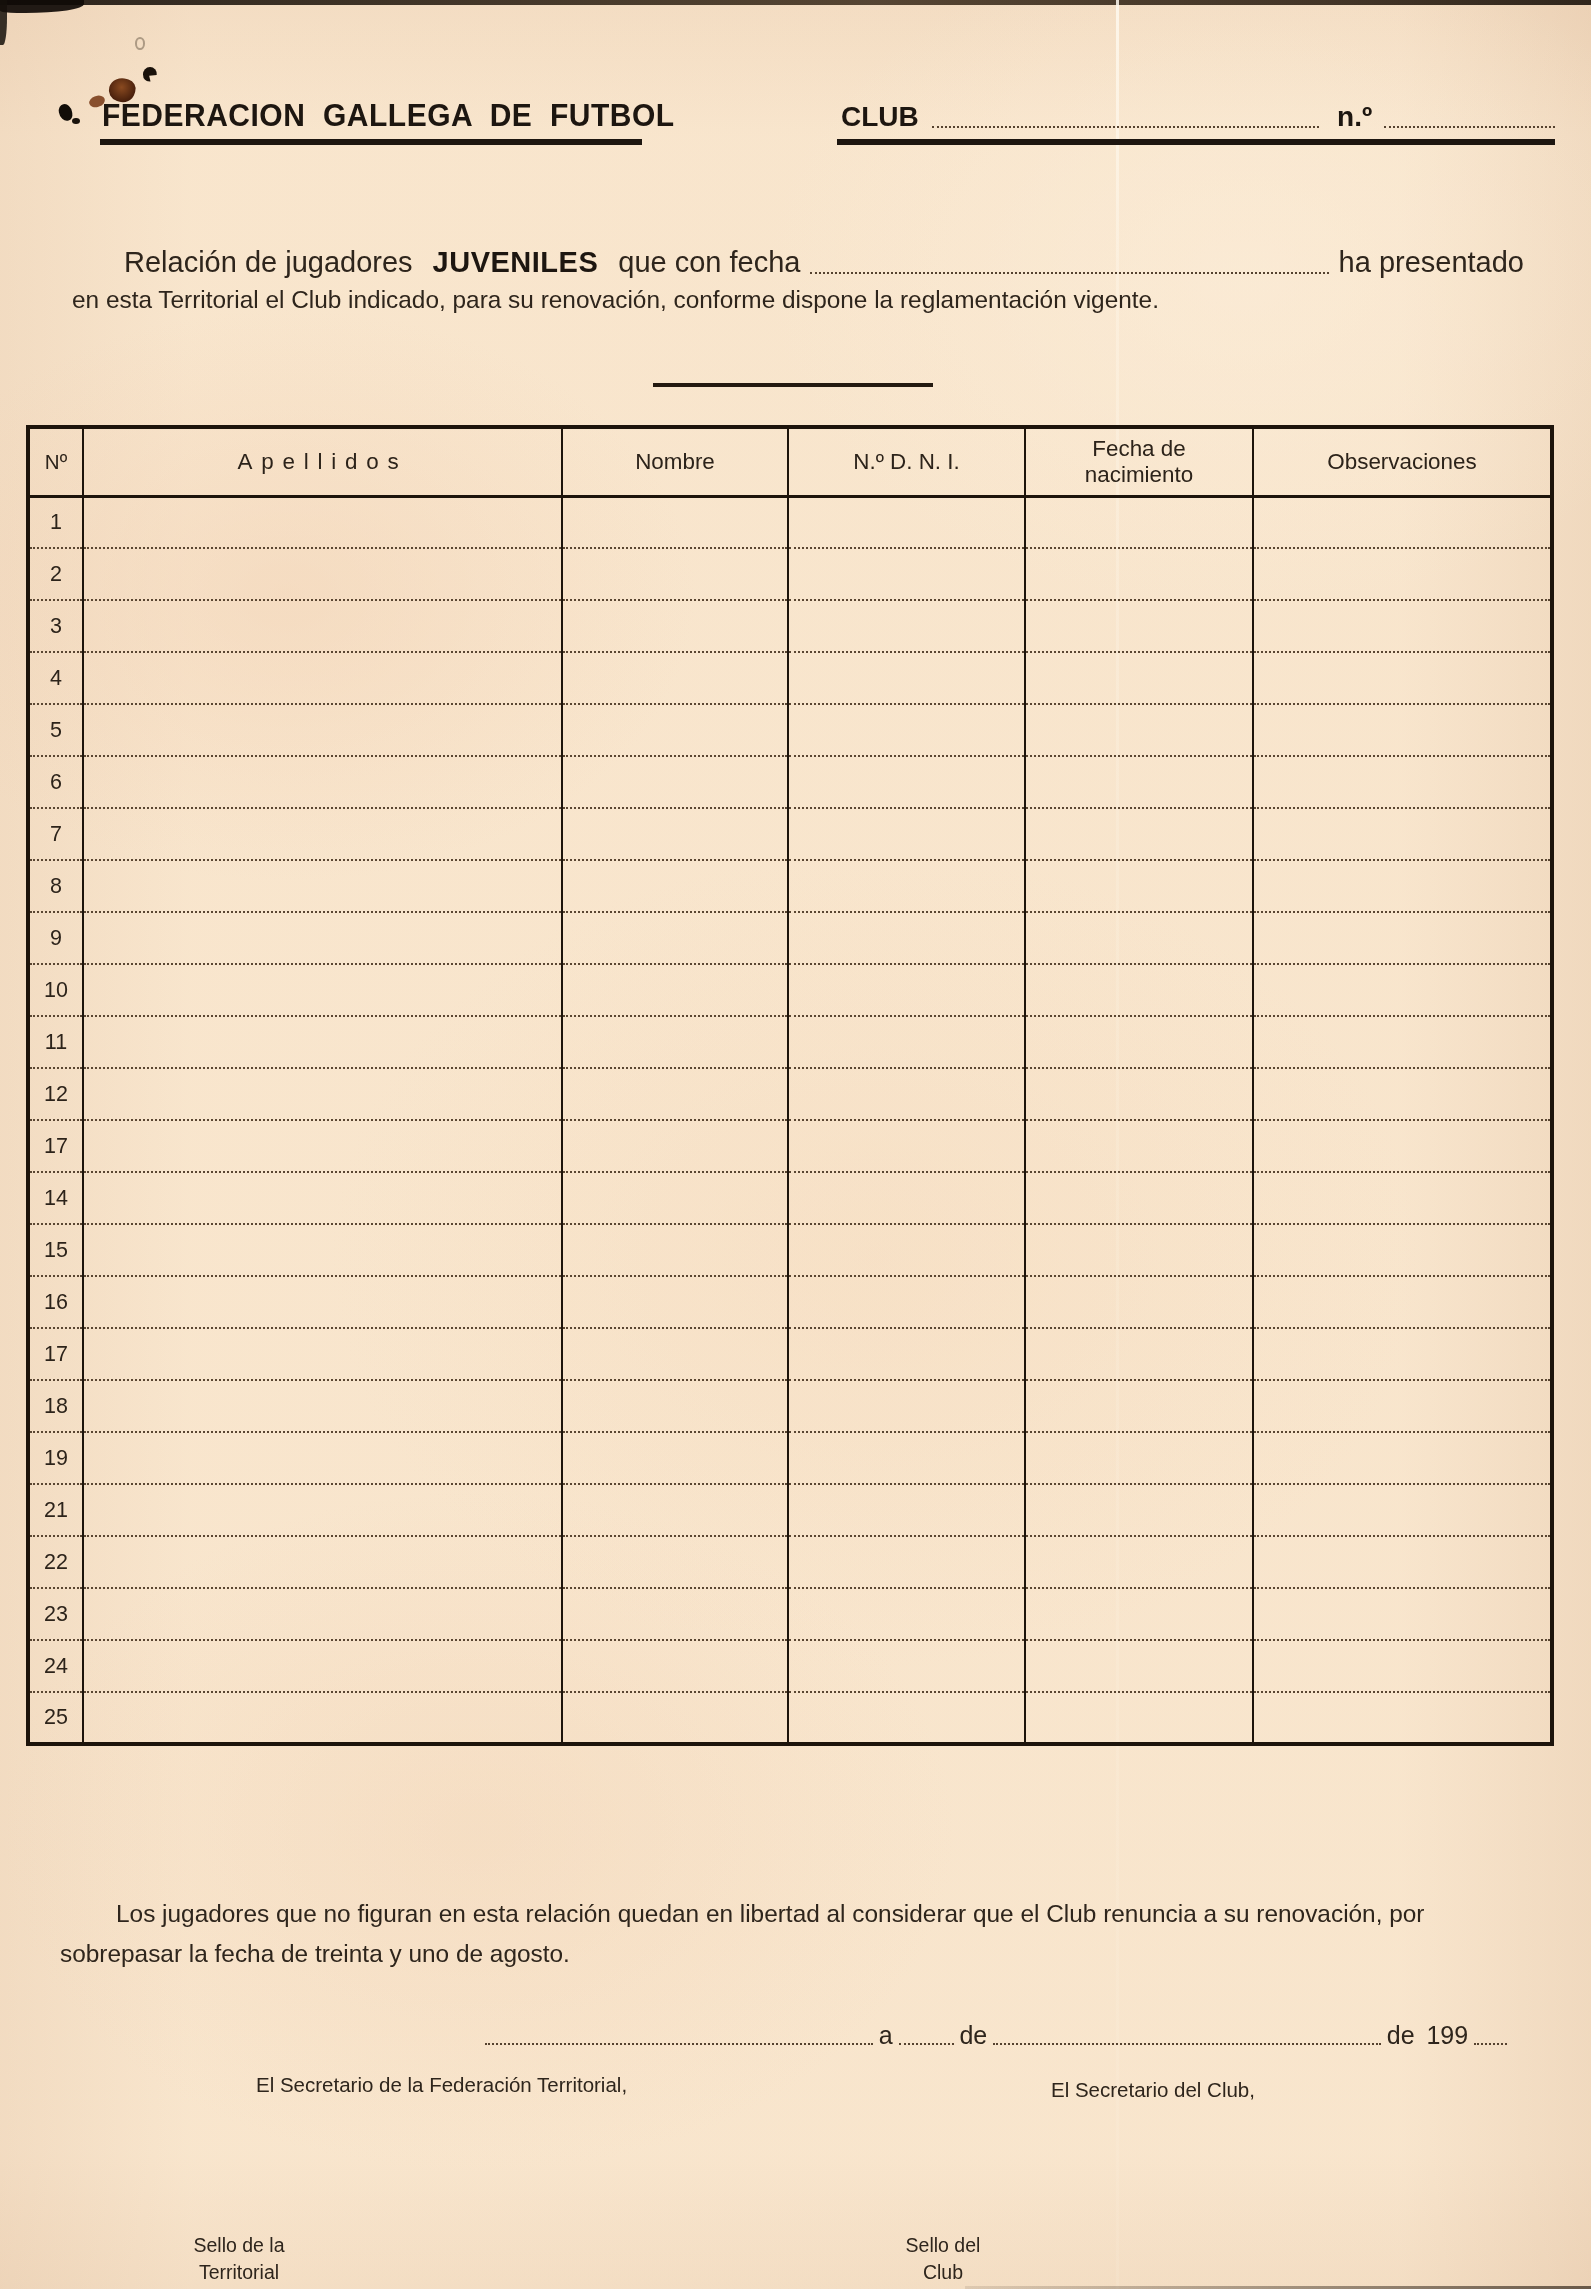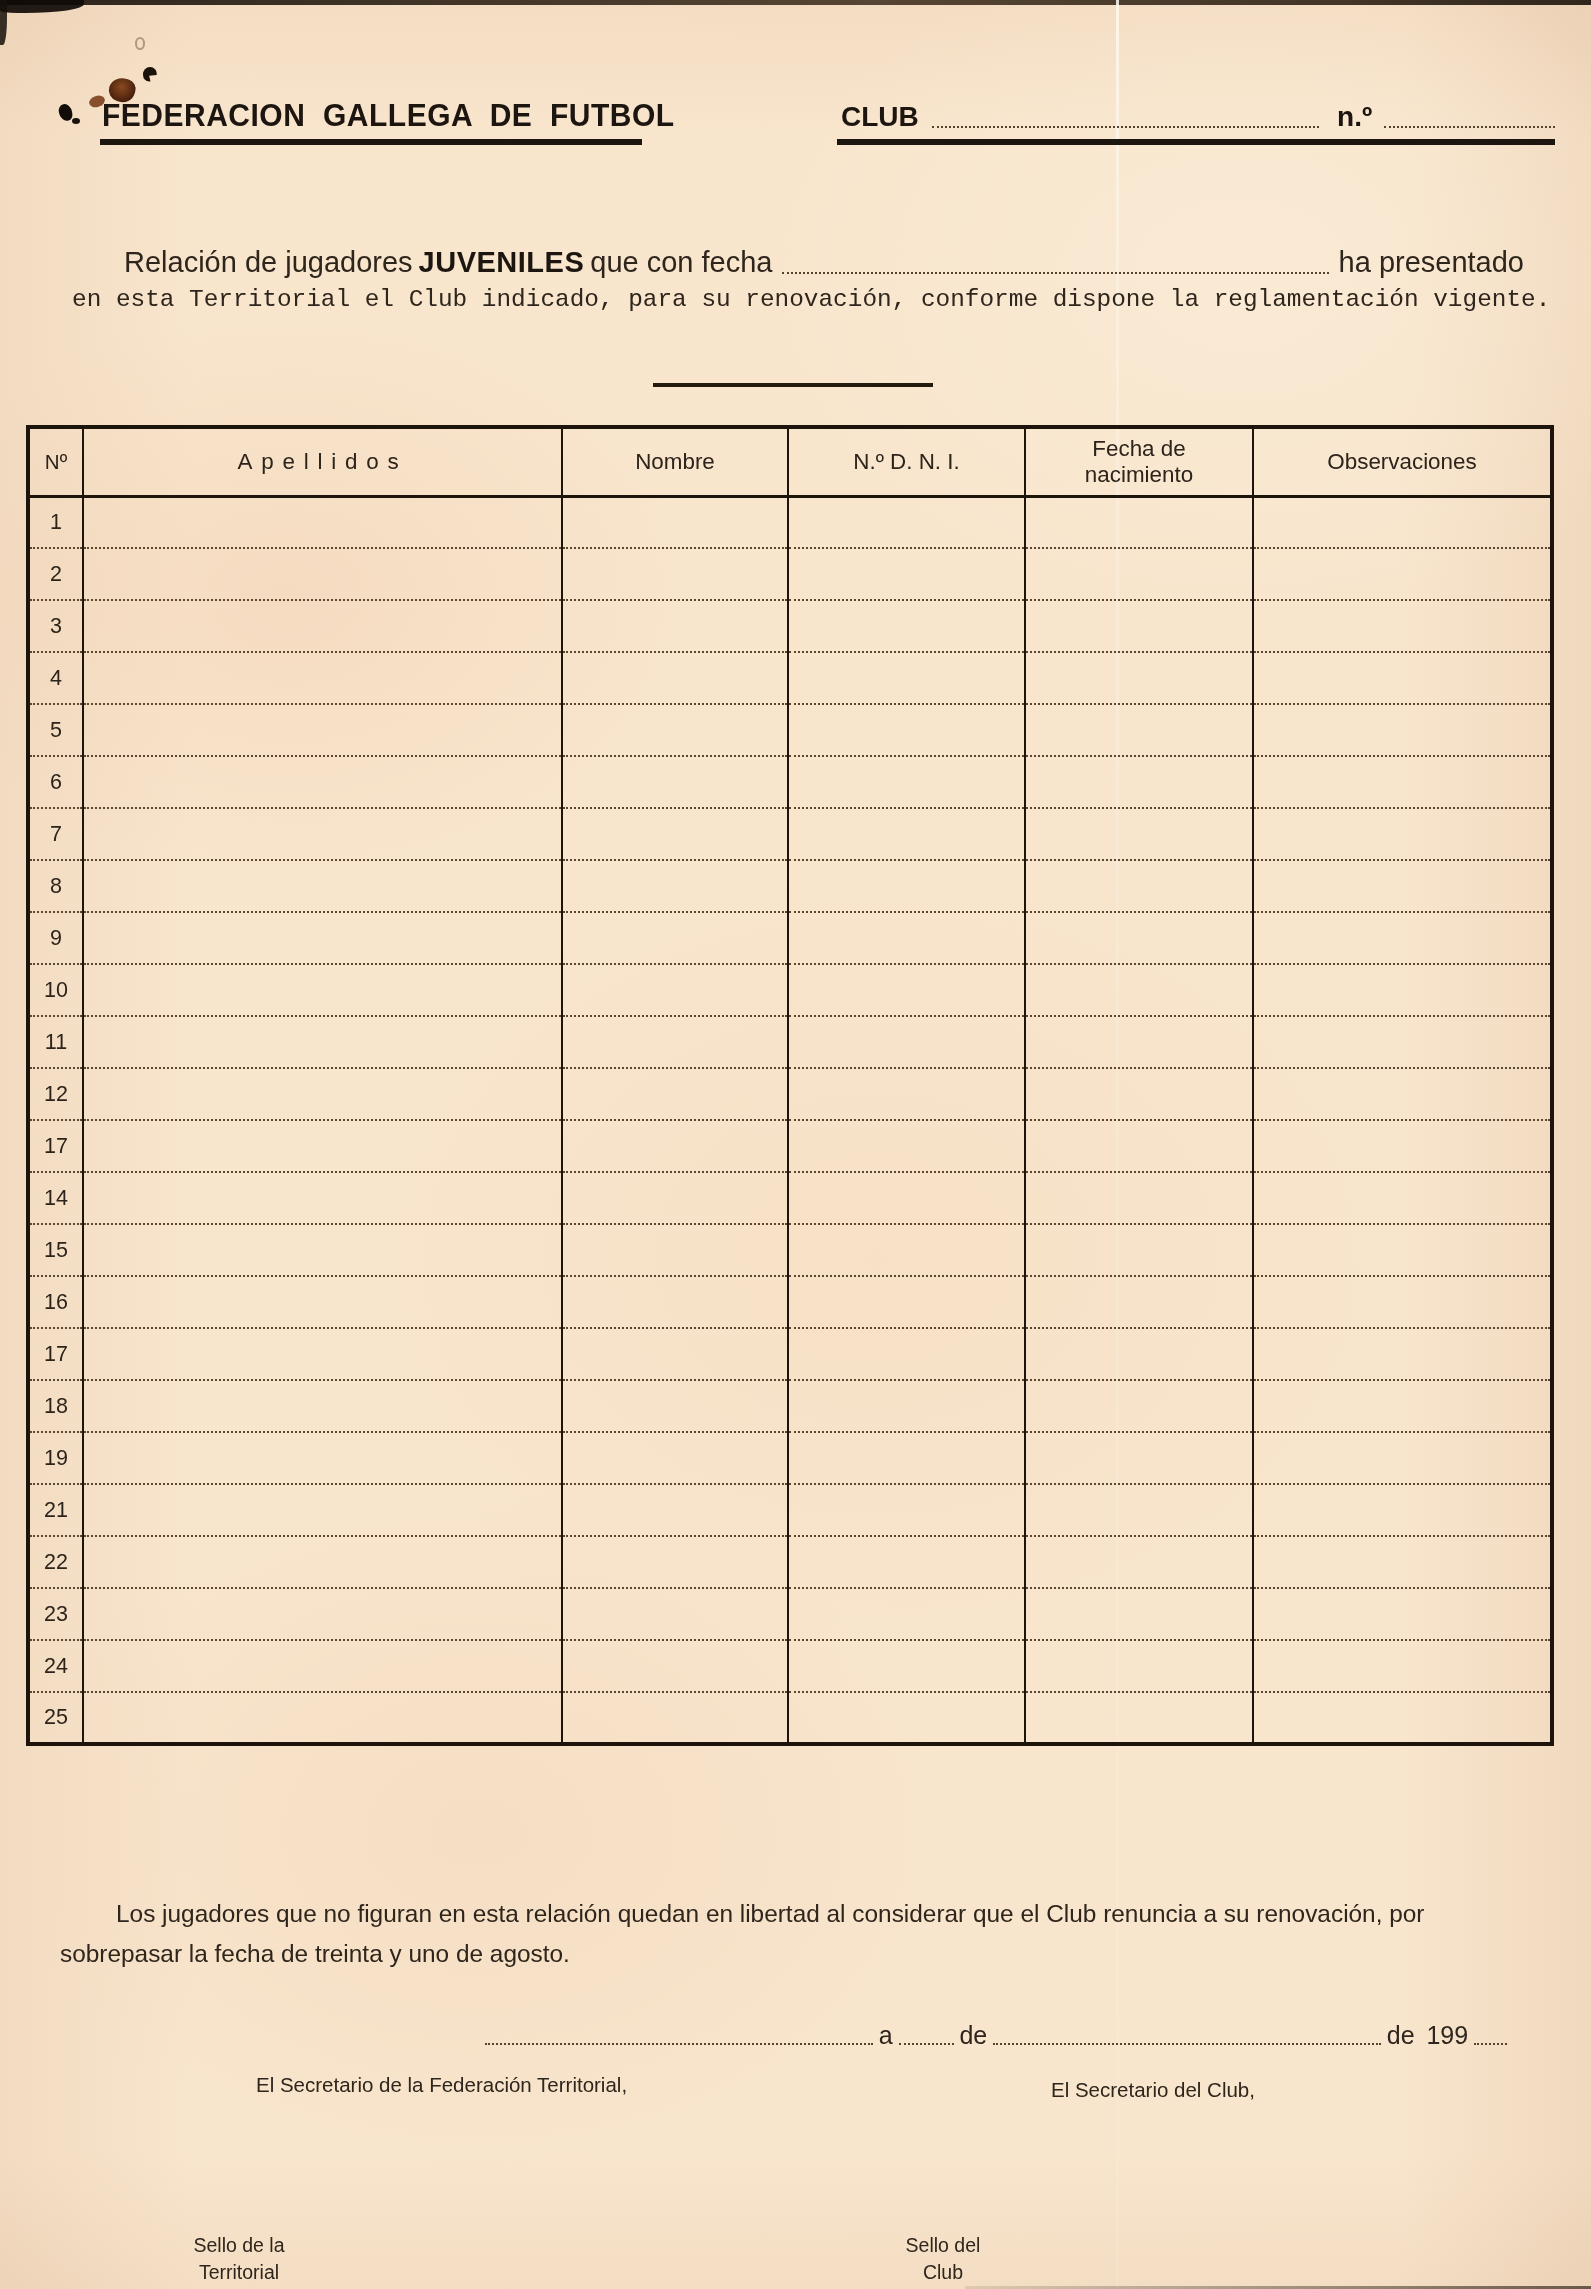--- a/index.html
+++ b/index.html
@@ -53,24 +53,24 @@
   .club-label, .num-label { font-size:28px; font-weight:bold; color:#1d1610; }
   .num-label { white-space:nowrap; }
   .club-underline { position:absolute; left:837px; top:139px; width:718px; height:5.9px; background:#1d1610; }
 
   .dotfill { border-bottom:2px dotted #55422f; align-self:flex-end; margin-bottom:4.9px; height:3.9px; }
   .grow { flex-grow:1; }
 
   
   .intro-l1 { position:absolute; left:124px; top:246px; right:68px; display:flex; align-items:baseline;
     font-size:29px; color:#2e251c; }
-  .intro-l1 .cat { font-weight:bold; color:#1d1610; margin:0 6px; letter-spacing:0.5px; }
+  .intro-l1 .cat { font-weight:bold; color:#1d1610; margin:0 20px; letter-spacing:0.5px; }
   .intro-l1 .mid { margin-right:9.8px; }
   .intro-l1 .post { margin-left:9.8px; }
-  .intro-l2 { position:absolute; left:72px; top:286px; font-size:24.4px; color:#2e251c;font-family:Liberation Mono, monospace; }
+  .intro-l2 { position:absolute; left:72px; top:286px; font-size:24.4px; color:#2e251c; }
 
   .mid-divider { position:absolute; left:653px; top:383px; width:280px; height:3.9px; background:#241a10; }
 
   
   .roster-wrap { position:absolute; left:26px; top:425px; width:1528px;border-radius:27px; }
   table.roster { border-collapse:collapse; table-layout:fixed; width:100%;
     border:4.9px solid #1d140b; }
   .roster th { border-left:2.9px solid #1d140b; border-bottom:3.9px solid #1d140b;
     font-weight:normal; font-size:22.4px; color:#2c231a; height:69px; vertical-align:middle; }
   .roster th:first-child, .roster td:first-child { border-left:none; }

